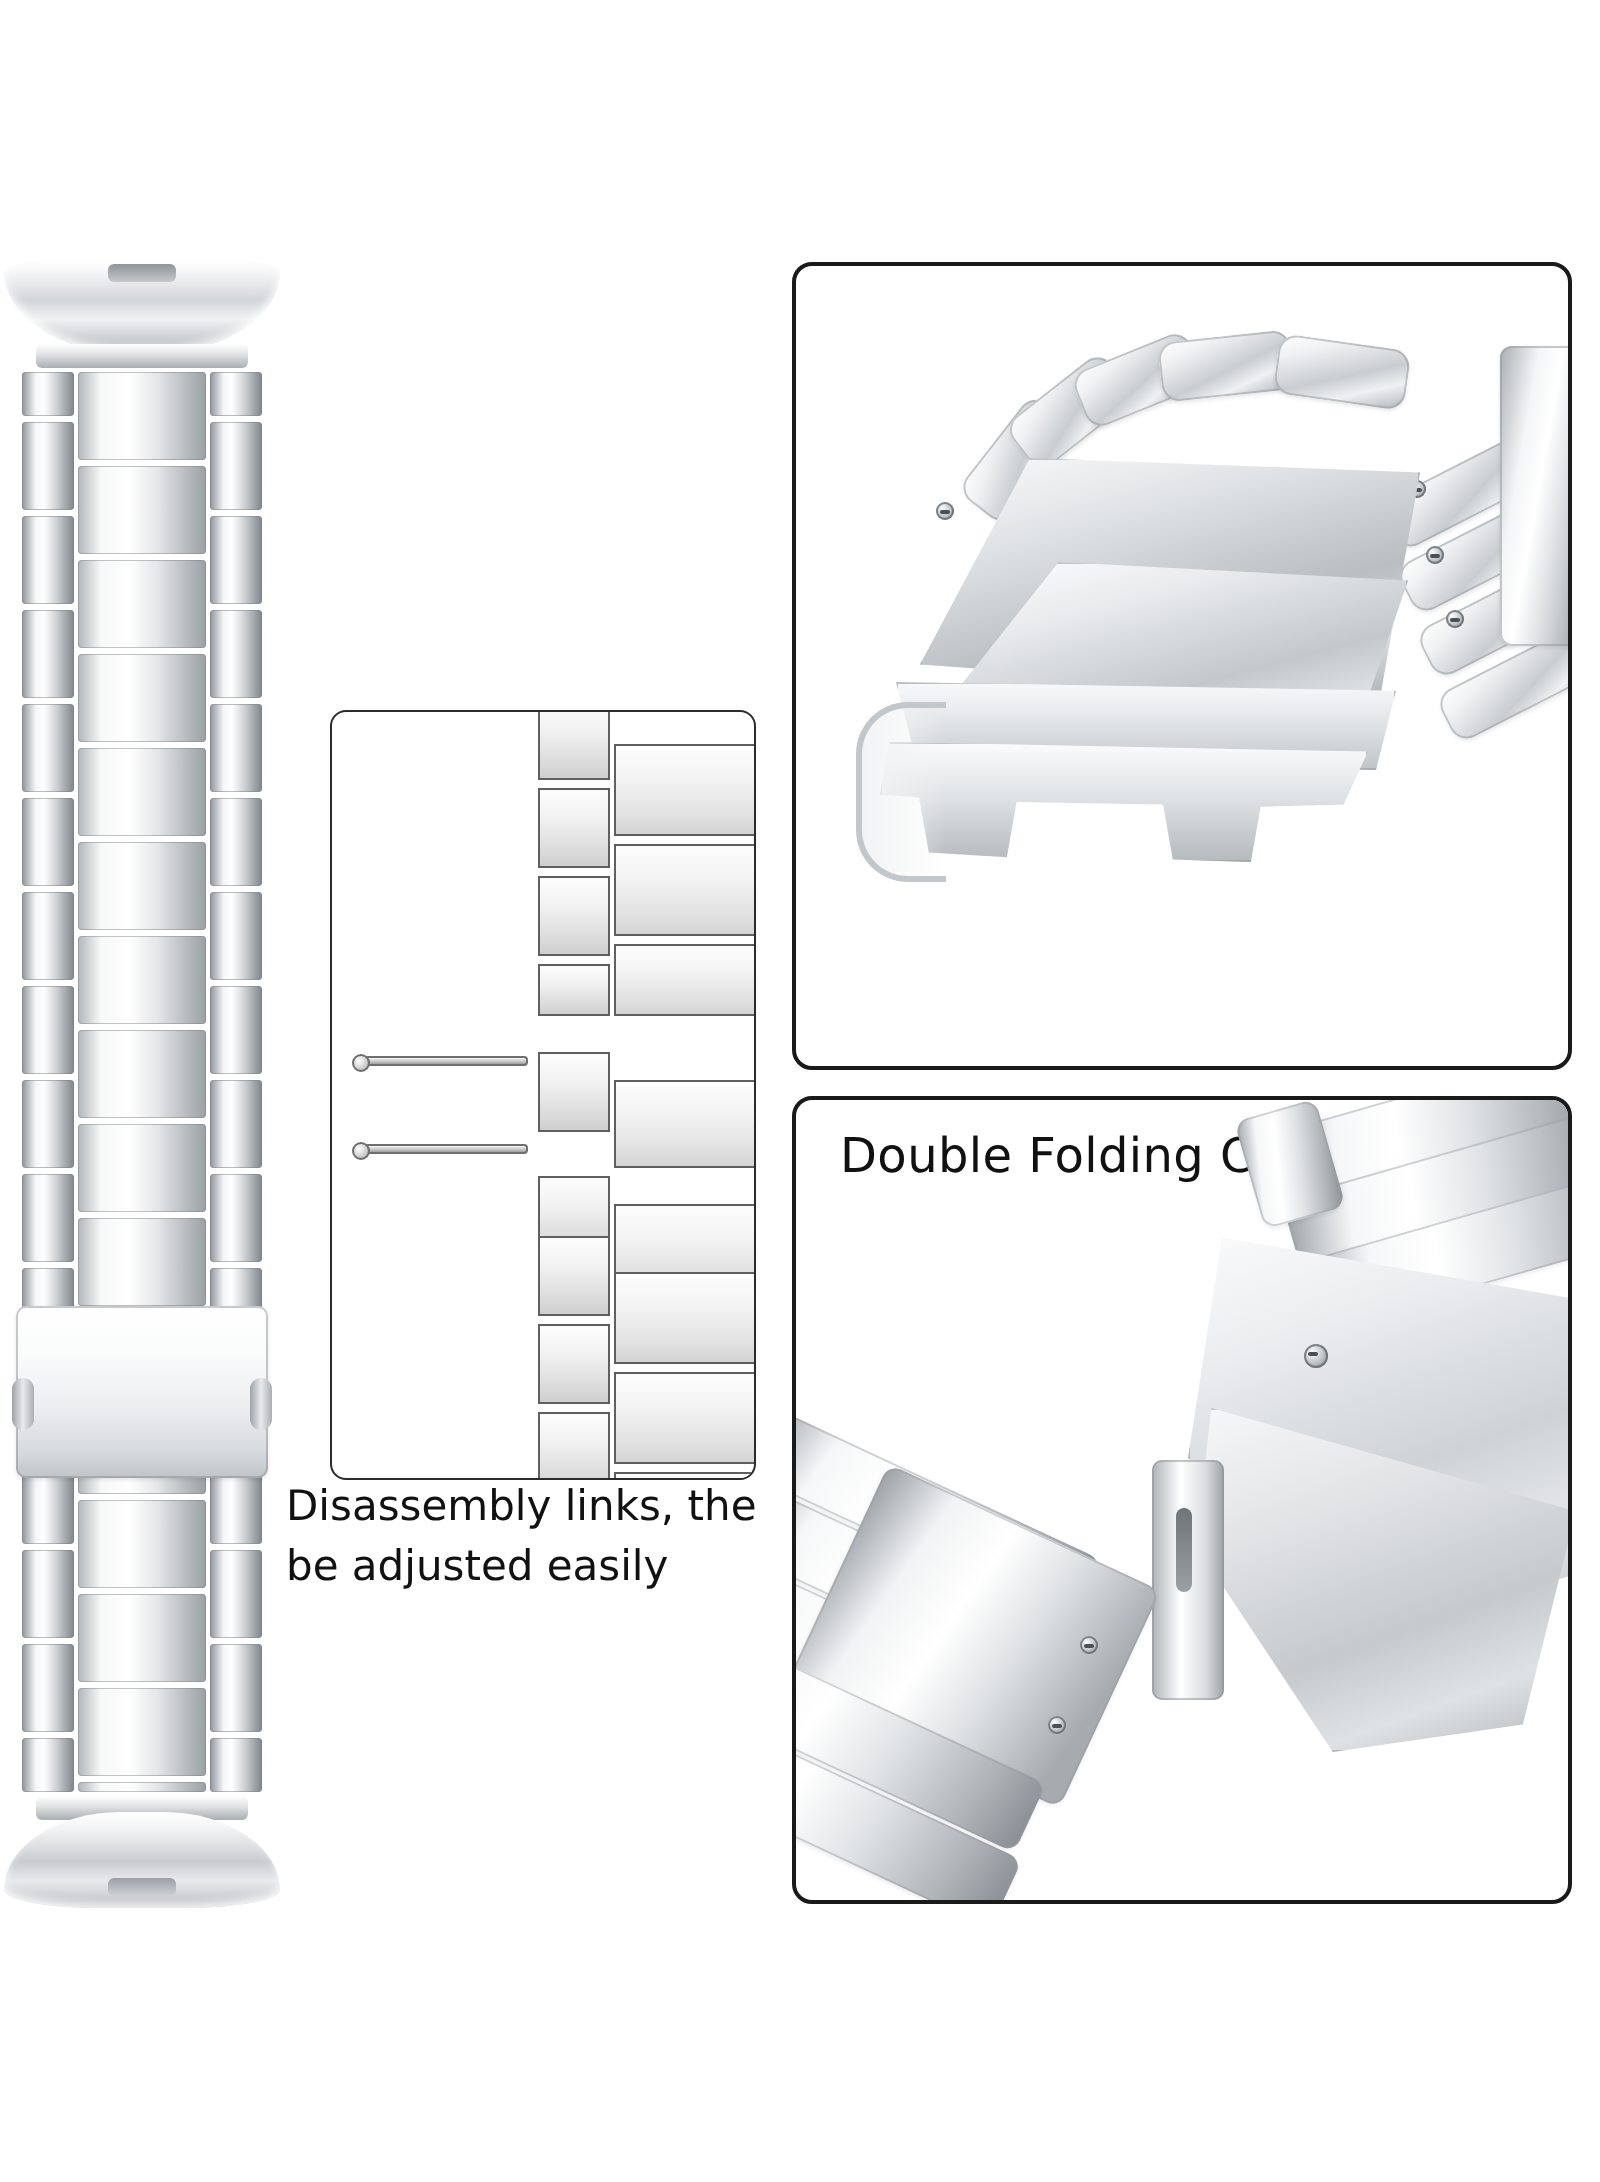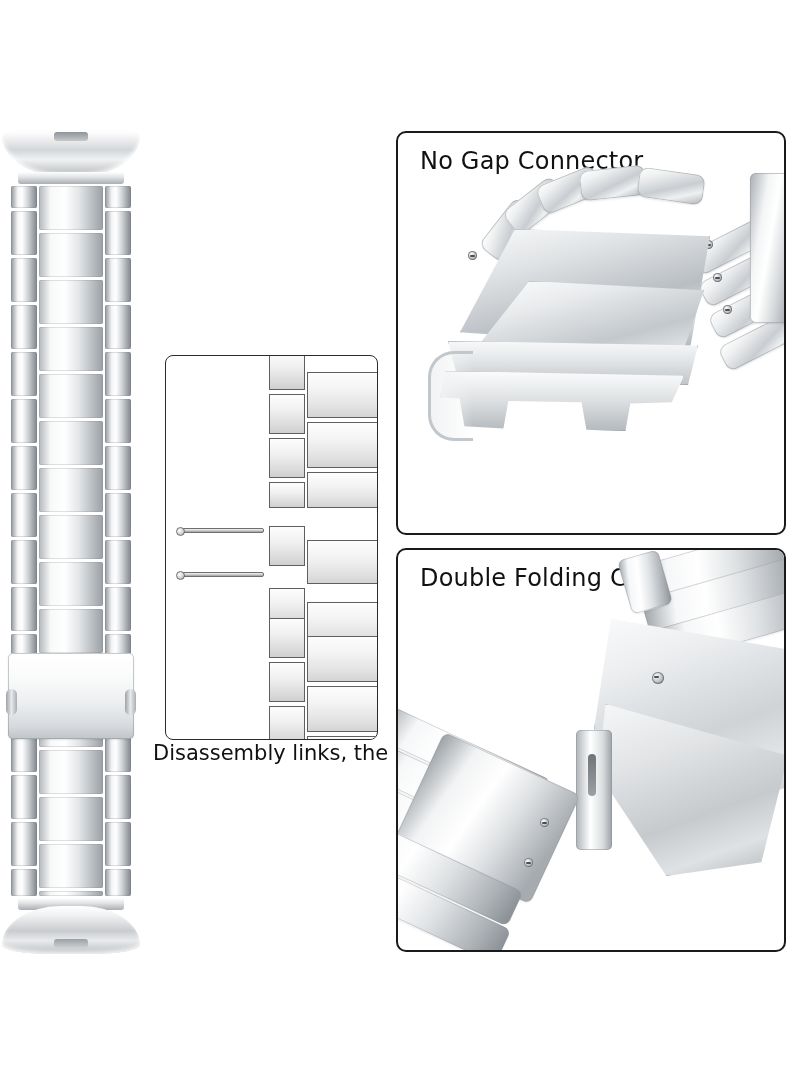--- a/index.html
+++ b/index.html
@@ -126,21 +126,21 @@
     border:1px solid #6f6f6f;border-radius:2px;box-sizing:border-box;
   }
   .pin-head{
     position:absolute;left:-5px;top:-2px;width:9px;height:9px;border-radius:50%;
     background:radial-gradient(circle at 35% 35%,#ffffff,#cfcfcf 60%,#9a9a9a);
     border:1px solid #6f6f6f;box-sizing:border-box;
   }
 
   
   #caption{
-    position:absolute;left:153px;top:738px;width:268px;
+    position:absolute;left:143px;top:738px;width:268px;
     font-size:21px;line-height:30px;color:#111;
   }
   #caption .cl{display:block;white-space:nowrap;}
 
   
   .photo{position:absolute;inset:0;}
   .ng-link{
     position:absolute;
     background:linear-gradient(160deg,#ffffff 0%,#f0f1f2 22%,#c9cdd1 55%,#eef0f1 74%,#aeb3b8 100%);
     border-radius:9px;
@@ -287,24 +287,24 @@
         </div>
         <div class="pin" style="left: 14px; top: 216px; width: 84px;">
           <span class="pin-head"></span>
         </div>
       </div>
     <div id="diagram-arrows"></div>
   </div>
 
   <div id="caption">
     <span class="cl">Disassembly links, the</span>
+    <span class="cl">be adjusted easily</span>
   </div>
 
   <div class="panel" id="panel-no-gap">
-    <div class="panel-title">No Gap Connector</div>
 
     <div class="photo">
 
       <div class="ng-link" style="left:292px;top:96px;width:96px;height:27px;transform:rotate(-27deg);"></div>
       <div class="ng-link" style="left:300px;top:128px;width:96px;height:27px;transform:rotate(-27deg);"></div>
       <div class="ng-link" style="left:310px;top:160px;width:96px;height:27px;transform:rotate(-27deg);"></div>
       <div class="ng-link" style="left:320px;top:192px;width:96px;height:27px;transform:rotate(-27deg);"></div>
       <div class="screw" style="left:306px;top:107px;"></div>
       <div class="screw" style="left:315px;top:140px;"></div>
       <div class="screw" style="left:325px;top:172px;"></div>

